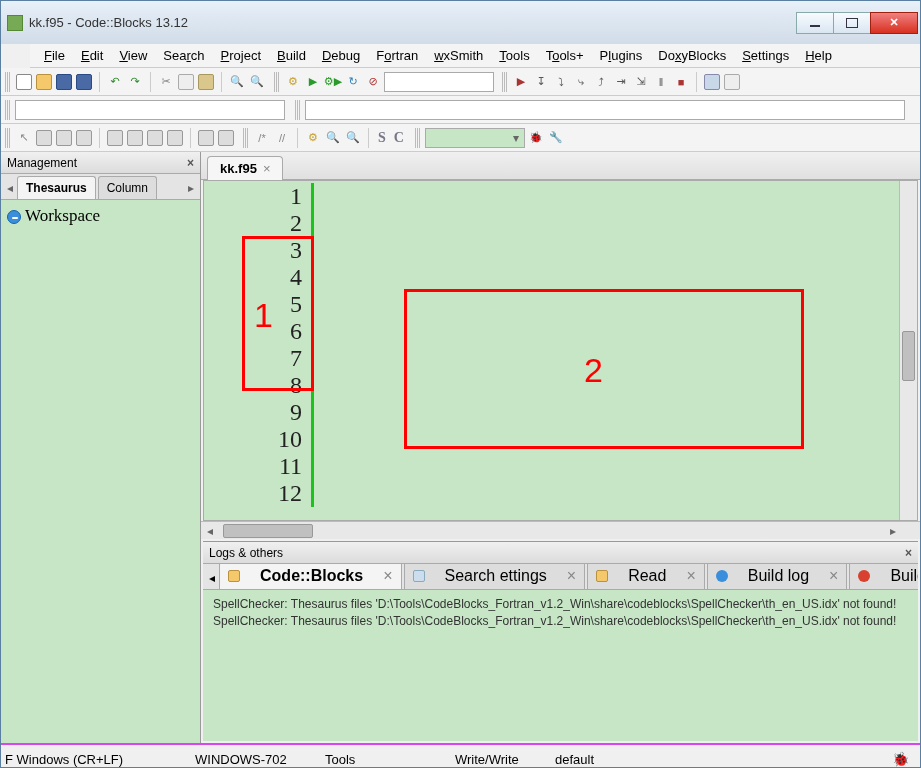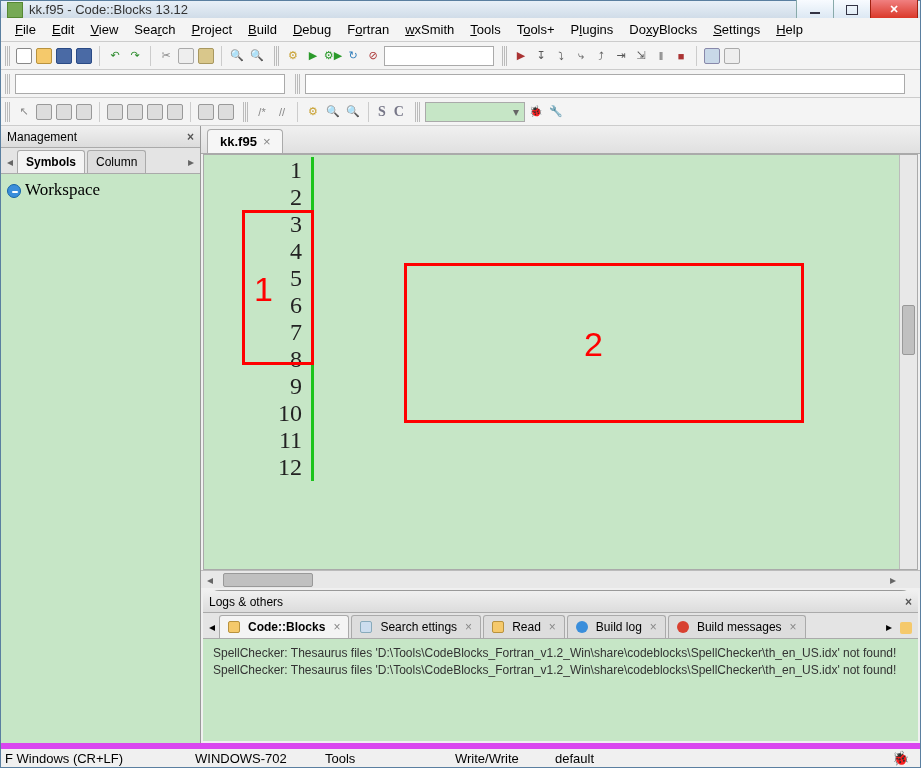--- a/index.html
+++ b/index.html
@@ -1,31 +1,31 @@
 <!DOCTYPE html>
 <html><head>
 <meta charset="utf-8">
 <style>
 * { box-sizing: border-box; margin: 0; padding: 0; }
 body { font-family: "Segoe UI", Tahoma, sans-serif; font-size: 12px; background: #fff; overflow: hidden; width: 921px; height: 768px; position: relative; }
 
 
 .window { width: 921px; height: 768px; border: 1px solid #5a7fa0; display: flex; flex-direction: column; background: #f0f0f0; }
-.titlebar { height: 17px; background: linear-gradient(#e8f0f8, #d0dce8); display: flex; align-items: center; padding: 0 2px 0 6px; }
+.titlebar { height: 43px; background: linear-gradient(#e8f0f8, #d0dce8); display: flex; align-items: center; padding: 0 2px 0 6px; }
 .titlebar .app-icon { width:16px; height:16px; background:#7a5; border:1px solid #583; margin-right:6px; display:inline-block; }
 .titlebar .title { flex:1; font-size:13px; color:#333; }
 .win-btns { display:flex; gap:0; }
 .win-btn { width:38px; height:22px; border:1px solid #8aa; background:linear-gradient(#f8fbff,#d9e6f2); display:flex;align-items:center;justify-content:center;font-size:11px;color:#334; margin-left:-1px;}
 .win-btn.close { background:linear-gradient(#f08080,#d83020); color:#fff; width:48px; border-color:#a02010;}
 .win-btn.min::before{content:"";display:block;width:10px;height:2px;background:#334;margin-top:6px;}
 .win-btn.max::before{content:"";display:block;width:10px;height:8px;border:1px solid #334;}
 .win-btn.close::before{content:"✕";font-weight:bold;}
 
 
-.menubar { height:24px; background:#f4f4f4; border-bottom:1px solid #ccc; display:flex; align-items:center; padding:0 6px; font-size:13px; }
+.menubar { height:24px; background:#f4f4f4; border-bottom:1px solid #ccc; display:flex; align-items:center; padding:0 6px; font-size:13px;margin-left:29px; }
 .menubar span { padding:2px 8px; }
 .menubar span u{text-decoration:underline;}
 
 
 .toolbar-row { height:28px; background:#f4f4f4; border-bottom:1px solid #ccc; display:flex; align-items:center; padding:0 4px; gap:2px; }
 .toolbar-row .sep { width:1px; height:20px; background:#ccc; margin:0 4px; }
 .tb-btn { width:18px; height:18px; border:1px solid transparent; display:inline-flex;align-items:center;justify-content:center; font-size:11px;}
 .tb-combo{ width:110px; height:20px; border:1px solid #aaa; background:#fff; }
 .tb-combo.small{width:170px;}
 .tb-combo.green{background:#c6e6c6;width:100px;}
@@ -46,21 +46,21 @@
 .mgmt-tab{padding:4px 8px;font-size:12px;background:#ddd;border:1px solid #aaa;border-bottom:none;border-radius:3px 3px 0 0;margin-right:2px;}
 .mgmt-tab.active{background:#f4f4f4;font-weight:bold;}
 .mgmt-body{flex:1;background:#c6e6c6;padding:6px;font-size:17px;font-family:serif;}
 .mgmt-body .ws-icon{display:inline-block;width:14px;height:14px;background:#3a8edb;border-radius:50%;border:1px solid #1565a8;margin-right:4px;vertical-align:middle;position:relative;}
 .mgmt-body .ws-icon::after{content:"";position:absolute;width:6px;height:2px;background:#fff;top:6px;left:4px;border-radius:1px;}
 
 
 .right { flex:1; display:flex; flex-direction:column; min-width:0;}
 
 
-.ed-tabs{height:28px;background:linear-gradient(#f0f0f0,#e0e0e0);border-bottom:1px solid #aaa;display:flex;align-items:flex-end;padding:4px 6px 0;}
+.ed-tabs{height:28px;background:linear-gradient(#f0f0f0,#e0e0e0);border-bottom:1px solid #aaa;display:flex;align-items:center;padding:4px 6px 0;}
 .ed-tab{padding:4px 12px;background:#f6f6f6;border:1px solid #aaa;border-bottom:none;border-radius:4px 4px 0 0;font-size:13px;font-weight:bold;display:flex;align-items:center;gap:6px;}
 .ed-tab .x{font-weight:normal;color:#888;}
 
 
 .editor-wrap{flex:1;display:flex;min-height:0;border:1px solid #aaa;margin:0 2px;}
 .editor-inner{flex:1;position:relative;background:#c6e6c6;overflow:hidden;}
 .gutter{position:absolute;left:0;top:0;width:106px;height:100%;background:#c6e6c6;text-align:right;padding-right:8px;padding-top:2px;font-family:"Times New Roman",serif;font-size:24px;color:#222;line-height:27px;}
 .gutter div{height:27px;}
 .margin-line{position:absolute;left:107px;top:2px;width:3px;height:324px;background:#1bc41b;}
 .ed-vscroll{width:18px;background:#e8e8e8;border-left:1px solid #bbb;position:relative;}
@@ -68,31 +68,31 @@
 .ed-hscroll{height:18px;background:#e8e8e8;border-top:1px solid #bbb;display:flex;align-items:center;}
 .ed-hscroll .lar{width:18px;text-align:center;color:#666;}
 .ed-hscroll .track{flex:1;position:relative;height:14px;}
 .ed-hscroll .thumb{position:absolute;left:4px;width:90px;top:0;bottom:0;background:#c0c0c0;border:1px solid #999;border-radius:2px;}
 
 
 .annot{position:absolute;border:3px solid #ff0000;}
 .annot-label{position:absolute;font-family:Arial;font-size:34px;color:#ff0000;}
 
 
-.logs{height:151px;border-top:1px solid #999;background:#c6e6c6;display:flex;flex-direction:column;margin:2px;border-radius:17px;}
+.logs{height:200px;border-top:1px solid #999;background:#c6e6c6;display:flex;flex-direction:column;margin:2px;}
 .logs .panel-title{background:linear-gradient(#f0f0f0,#dcdcdc);}
 .log-tabs{height:26px;background:#e4e4e4;border-bottom:1px solid #aaa;display:flex;align-items:flex-end;padding:0 2px;overflow:hidden;}
-.log-tab{padding:4px 8px;font-size:12px;background:#ddd;border:1px solid #aaa;border-bottom:none;border-radius:3px 3px 0 0;margin-right:2px;display:flex;align-items:center;gap:8px;white-space:nowrap;}
+.log-tab{padding:4px 8px;font-size:16px;background:#ddd;border:1px solid #aaa;border-bottom:none;border-radius:3px 3px 0 0;margin-right:2px;display:flex;align-items:center;gap:20px;white-space:nowrap;}
 .log-tab.active{background:#f4f4f4;font-weight:bold;}
 .log-tab .x{color:#888;font-weight:normal;}
 .li{width:12px;height:12px;display:inline-block;border-radius:2px;}
 .log-body{flex:1;background:#c6e6c6;padding:6px 10px;font-size:12px;color:#333;line-height:17px;overflow:hidden;}
 
 
-.statusbar{height:24px;background:#f0f0f0;border-top:6px solid #d946ef;display:flex;align-items:center;font-size:13px;}
+.statusbar{height:24px;background:#f0f0f0;border-top:2px solid #d946ef;display:flex;align-items:flex-end;font-size:13px;}
 .statusbar .cell{padding:0 14px;border-right:0px solid #ccc;}
 .statusbar .cell:first-child{padding-left:4px;}
 .statusbar .bug{margin-left:auto;margin-right:10px;color:#c03020;font-size:14px;}
 
 </style>
 </head>
 <body>
 
 <div class="window">
 
@@ -236,21 +236,21 @@
 
   <div class="main">
 
     <div class="mgmt">
       <div class="panel-title">
         <span>Management</span>
         <span class="x">×</span>
       </div>
       <div class="mgmt-tabs">
         <span class="nav">◂</span>
-        <span class="mgmt-tab active">Symbols</span>
+        <span class="mgmt-tab active">Thesaurus</span>
         <span class="mgmt-tab">Column</span>
         <span class="nav" style="margin-left:auto">▸</span>
       </div>
       <div class="mgmt-body">
         <span class="ws-icon"></span><span>Workspace</span>
       </div>
     </div>
 
     <div class="right">
       <div class="ed-tabs">

